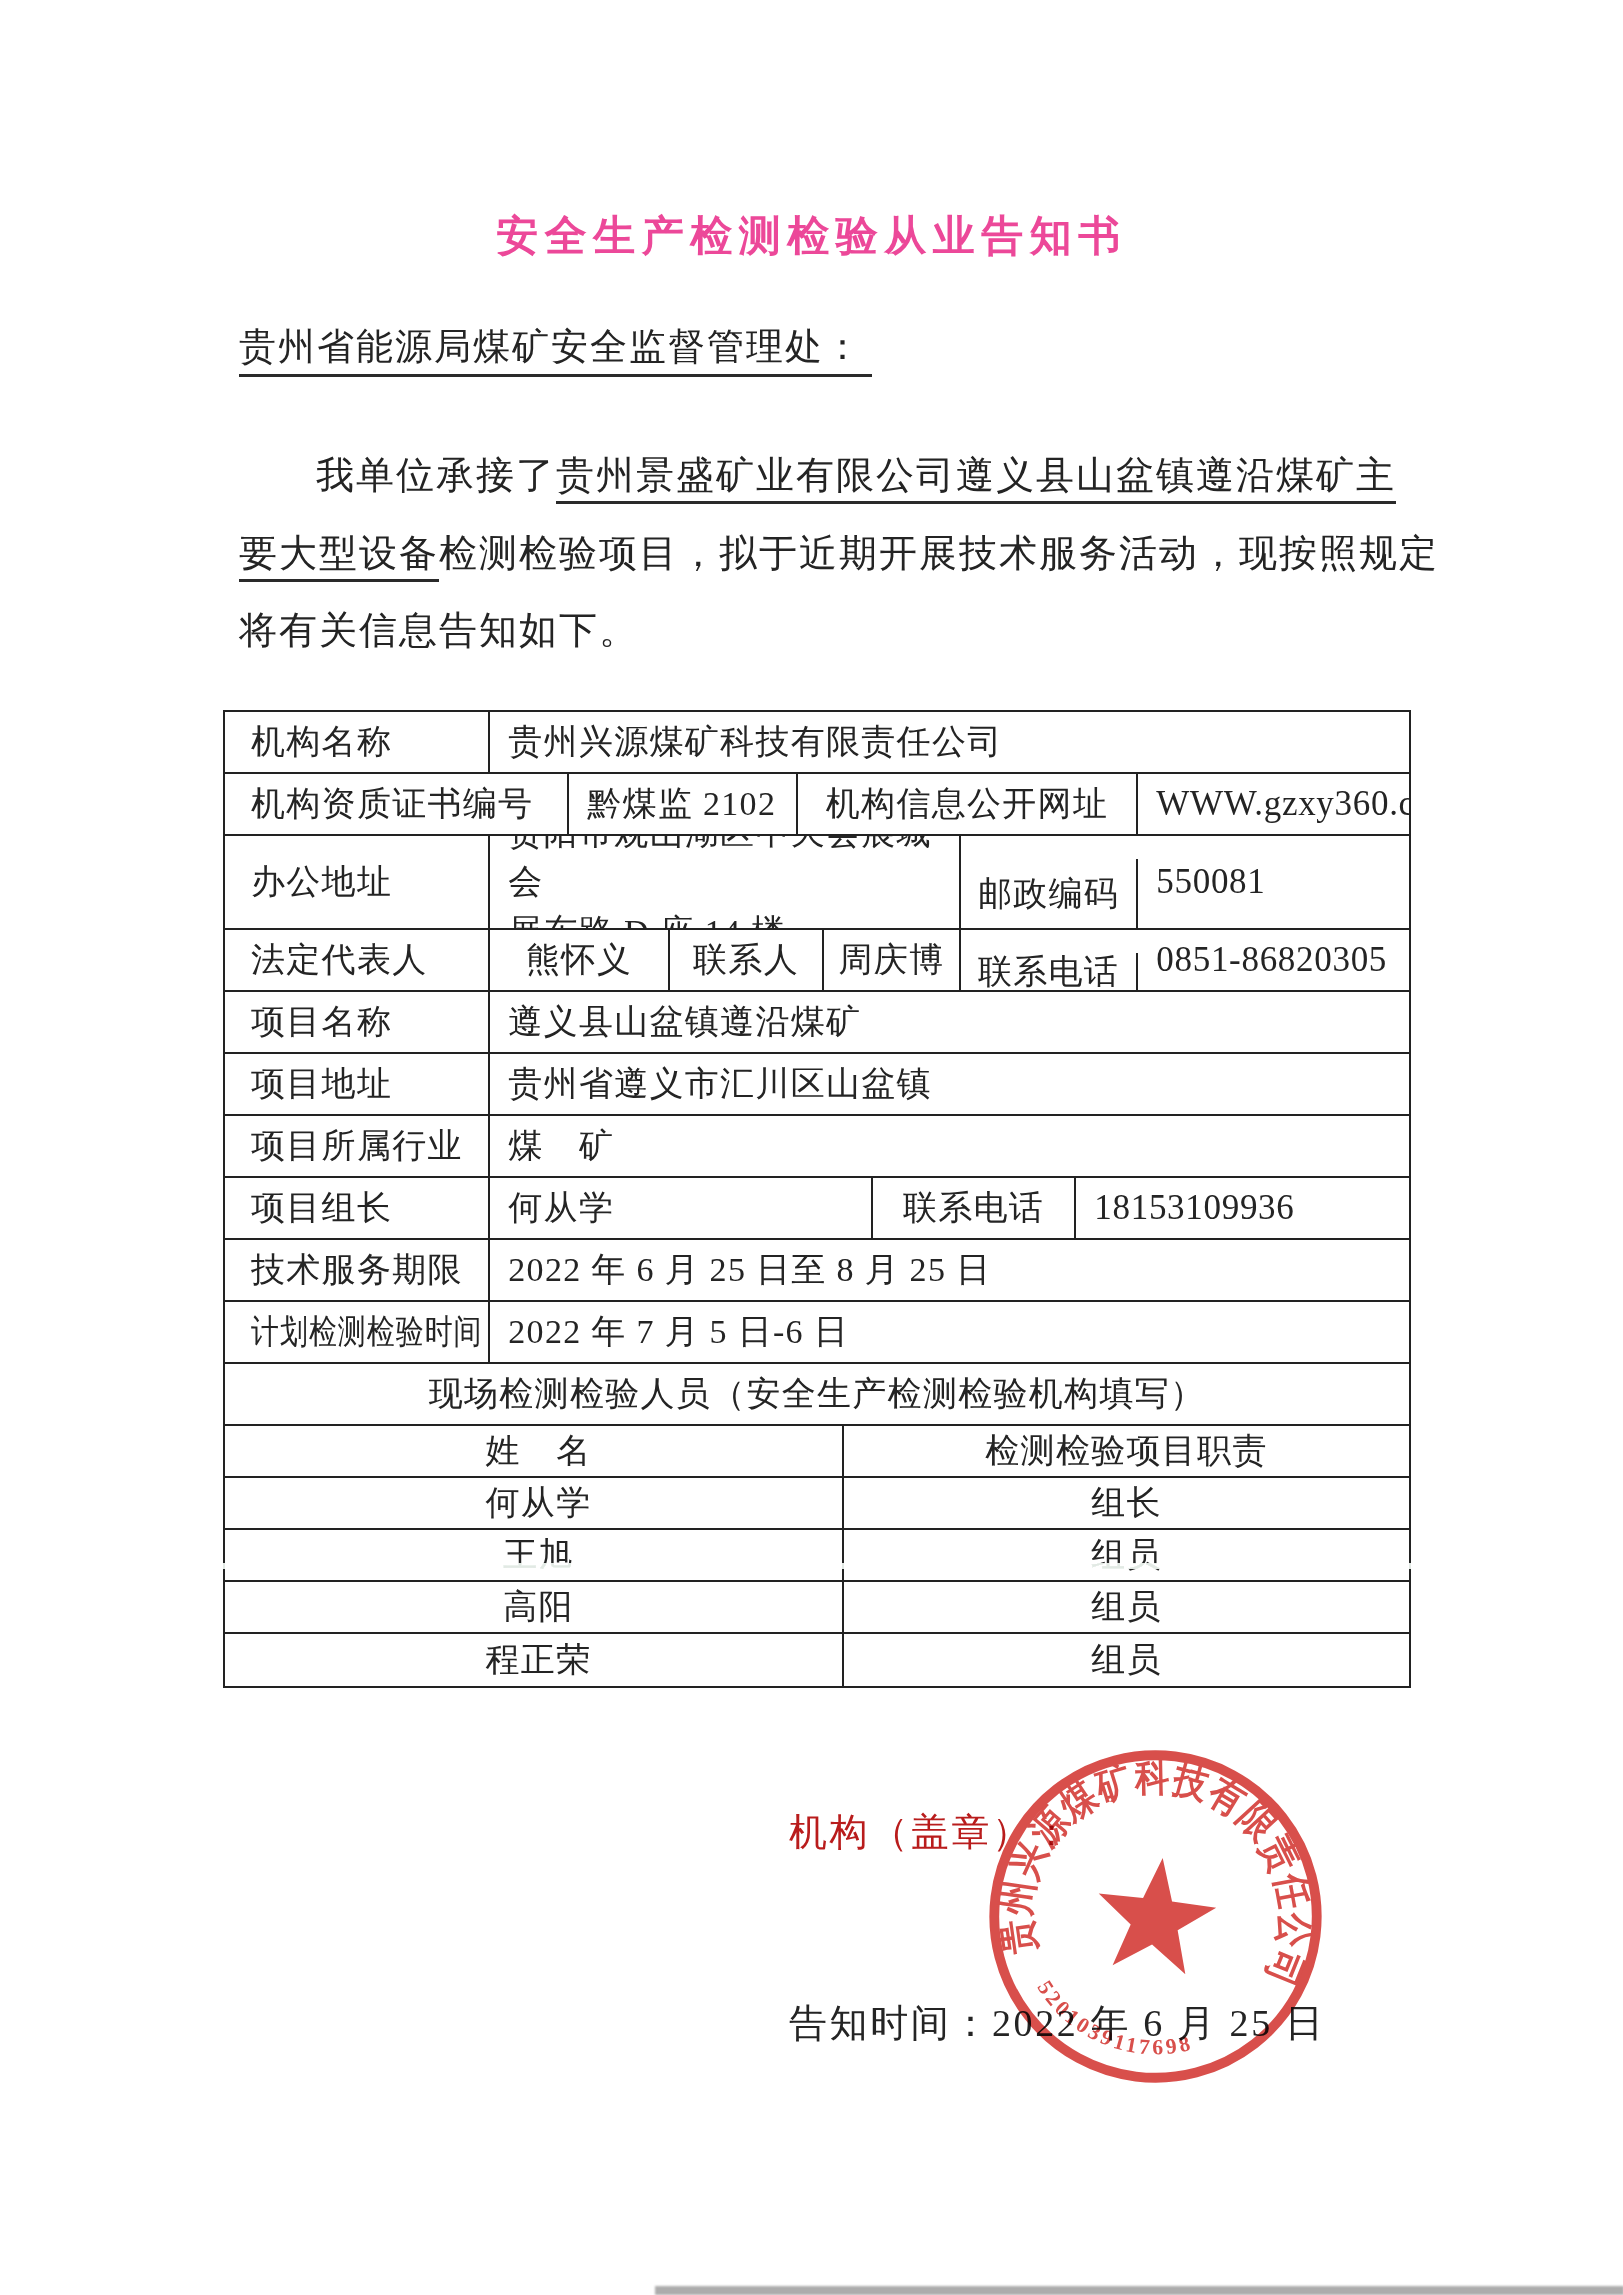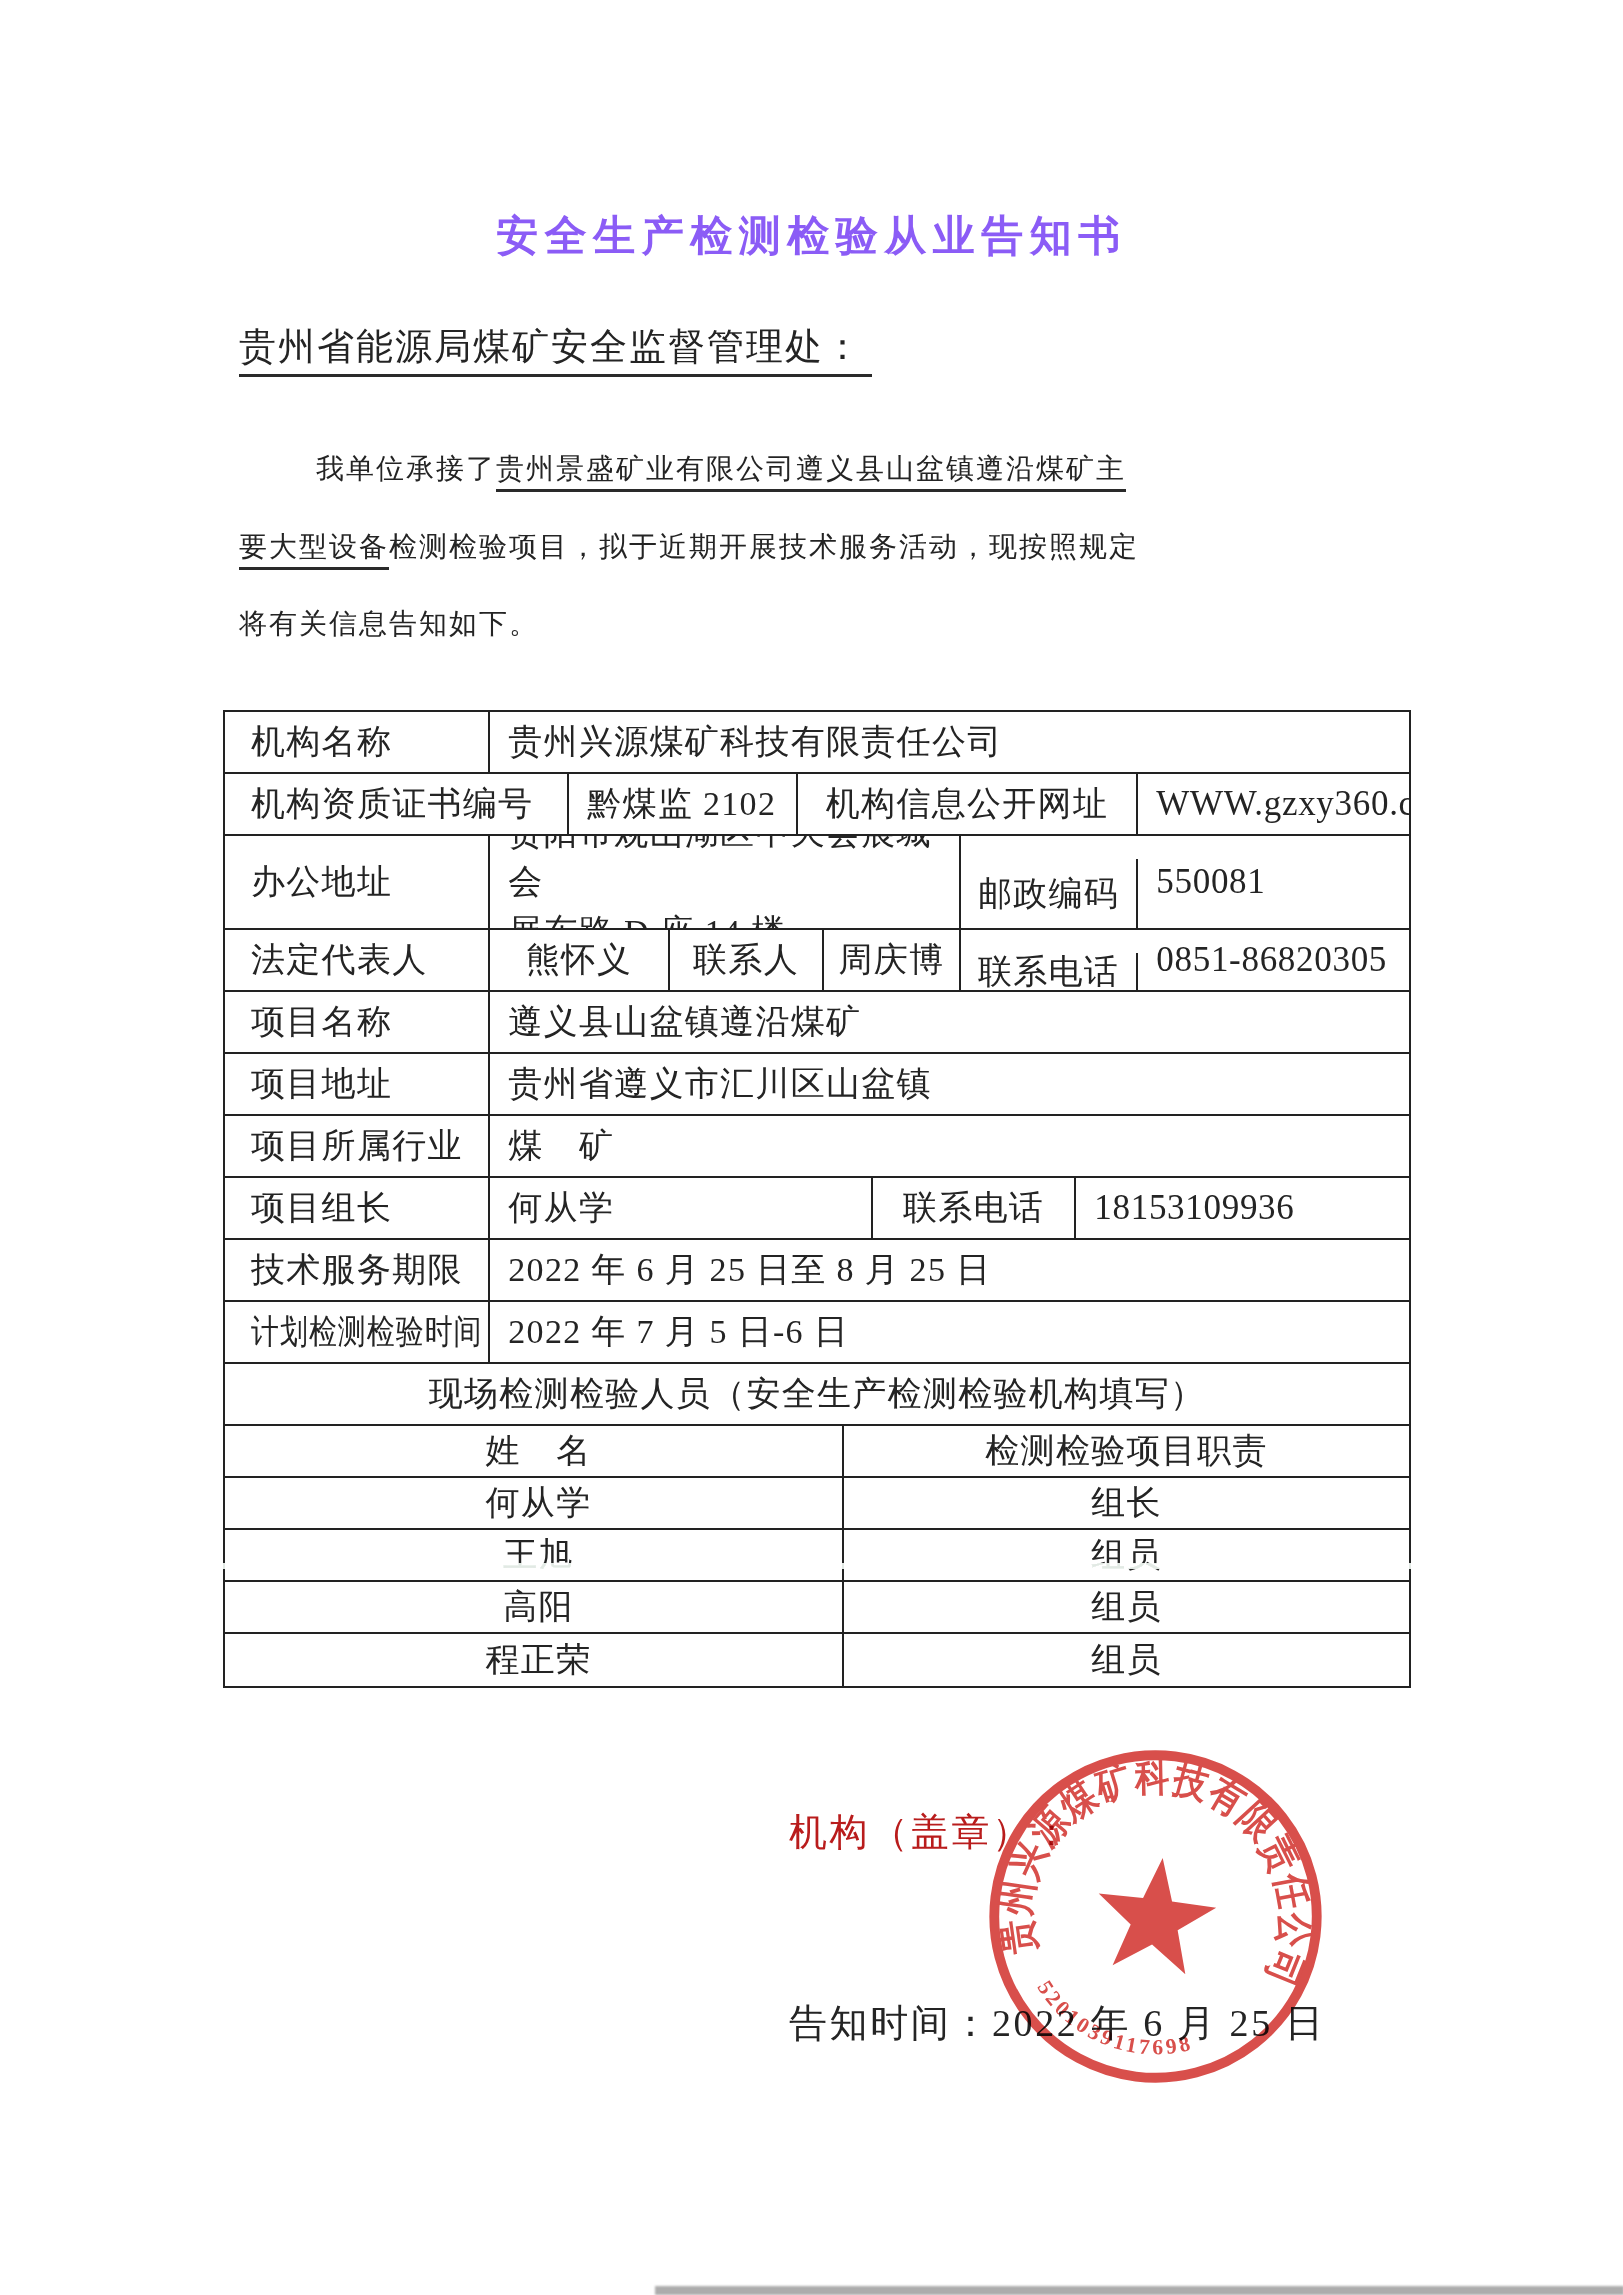--- a/index.html
+++ b/index.html
@@ -8,30 +8,30 @@
     width:1623px;height:2295px;
     background:#ffffff;
     font-family:"Liberation Serif", serif;
     color:#1f1f1f;
     overflow:hidden;
   }
   .doc-title{
     position:absolute;top:208px;left:0;width:1623px;
     text-align:center;
     font-size:42px;font-weight:bold;letter-spacing:6.5px;
-    color:#8b5cf6;
+    color:#ec4899;
   }
   .salutation{
     position:absolute;top:322px;left:239px;
     font-size:37px;letter-spacing:2px;color:#242424;
   }
   .salutation .u{border-bottom:3.3px solid #2a2a2a;padding-bottom:6.5px;padding-right:9.2px;}
   .para-line{
     position:absolute;left:239px;width:1178px;
-    font-size:28px;letter-spacing:2px;color:#242424;
+    font-size:38px;letter-spacing:2px;color:#242424;
     white-space:nowrap;
   }
   .pl1{top:450px;}
   .pl2{top:528px;}
   .pl3{top:605px;}
   .indent{display:inline-block;width:77px;}
   .u2{border-bottom:3.3px solid #2a2a2a;padding-bottom:5.2px;}
 
   
   .doc-table{

